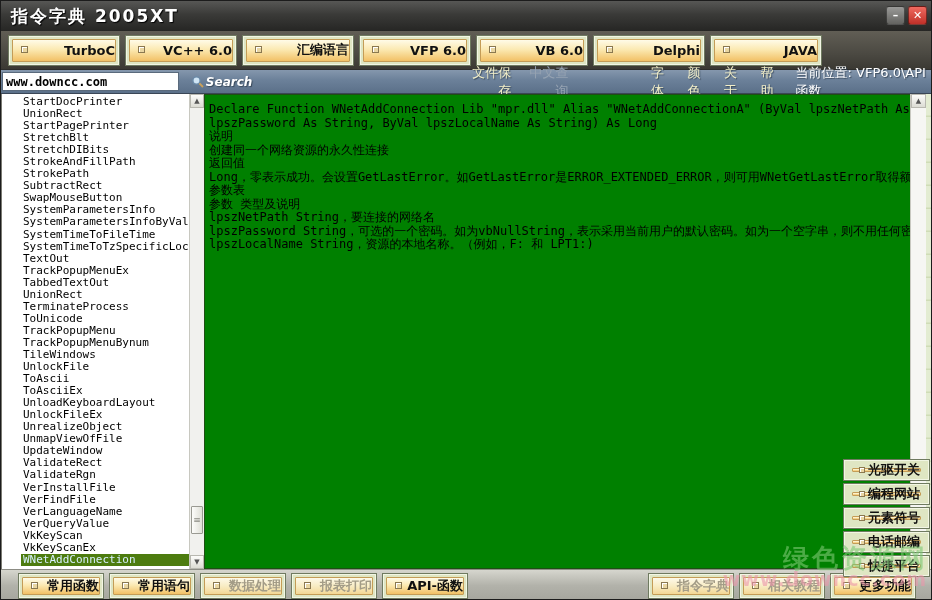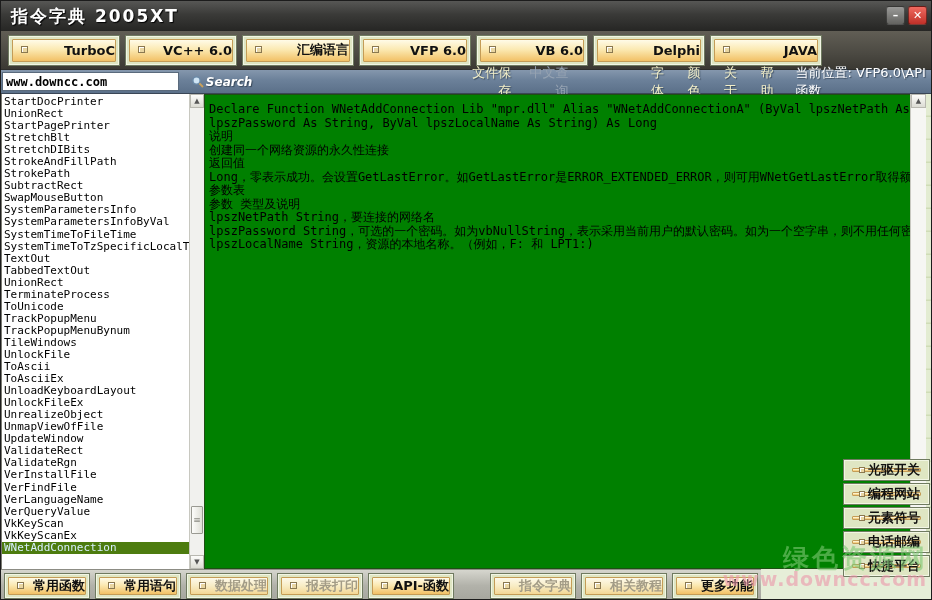--- a/index.html
+++ b/index.html
@@ -52,21 +52,21 @@
   .menu-item.dim { color:#96a3b2; text-shadow:none; }
   .mi-file { margin-left:210px; }
   .mi-font { margin-left:59px; }
   .location { color:#fff; font-size:13px; margin-left:14px; text-shadow:1px 1px 1px #3a4a5c; }
 
   
   .main { position:absolute; top:93px; left:0; width:932px; height:475px; background:#dfe8cc; }
 
   .func-list { position:absolute; left:0; top:0; width:188px; height:475px; background:#fff;
     border-left:1px solid #7a7a72; overflow:hidden; padding-top:2px;
-    font-family:"DejaVu Sans Mono", monospace; font-size:11px; line-height:12.05px; color:#000; }
+    font-family:"DejaVu Sans Mono", monospace; font-size:11px; line-height:12.05px; color:#000;padding-left:19px; }
   .list-item { white-space:nowrap; padding-left:2px; cursor:default; }
   .list-item.sel { background:#4d7c0f; color:#d8f0ff; }
 
   .scrollbar { position:absolute; background:#f1f1ee; border-left:1px solid #c8c8c0; }
   .sb-side { left:188px; top:0; width:15px; height:475px; }
   .sb-arrow { position:absolute; left:0; width:100%; height:14px; display:flex; align-items:center;
     justify-content:center; font-size:7px; color:#555; background:linear-gradient(180deg,#fcfcfa,#dcdcd4);
     border:1px solid #b8b8b0; cursor:default; }
   .sb-arrow.up { top:0; } .sb-arrow.down { bottom:0; }
   .sb-thumb { position:absolute; left:1px; width:12px; height:28px; top:412px;
@@ -82,24 +82,24 @@
   .right-strip { position:absolute; left:925px; top:0; width:7px; height:475px;
     background:repeating-linear-gradient(180deg,#e3ecd2 0px,#e3ecd2 21px,#cfdcb6 22px,#cfdcb6 23px); }
 
   
   .right-btns { position:absolute; right:1px; top:458px; width:87px; z-index:10; }
   .right-btns .frame { height:22px; margin-bottom:2px; padding:8px; }
   .right-btns .btn { font-size:13px; }
   .right-btns .btn .bullet { width:6px; height:6px; left:6px; margin-top:-3px; }
 
   
-  .bottombar { position:absolute; top:568px; left:0; width:760px; height:32px;
+  .bottombar { position:absolute; top:568px; left:0; width:932px; height:32px;
     background:linear-gradient(180deg,#d6d6ce 0%,#b2b2aa 50%,#a5a59d 100%);
     border-top:1px solid #8c8c84; display:flex; align-items:center; justify-content:space-between;
-    padding:0 3px; }
+    padding:0 17px; }
   .btn-group { display:flex; gap:5px; }
   .bottombar .frame { width:86px; height:26px; }
   .bottombar .btn { font-size:13px; }
 
   
   .watermark { position:absolute; z-index:50; pointer-events:none; font-weight:bold; white-space:nowrap; }
   .wm-green { right:3px; top:540px; font-size:26px; letter-spacing:3px; color:rgba(125,200,115,.6); }
   .wm-pink { right:4px; top:567px; font-size:19px; letter-spacing:1px; color:rgba(235,150,170,.6); }
 
   .search-icon svg { display:block; }
@@ -201,20 +201,21 @@
         <div class="list-item">StretchDIBits</div>
         <div class="list-item">StrokeAndFillPath</div>
         <div class="list-item">StrokePath</div>
         <div class="list-item">SubtractRect</div>
         <div class="list-item">SwapMouseButton</div>
         <div class="list-item">SystemParametersInfo</div>
         <div class="list-item">SystemParametersInfoByVal</div>
         <div class="list-item">SystemTimeToFileTime</div>
         <div class="list-item">SystemTimeToTzSpecificLocalTim</div>
         <div class="list-item">TextOut</div>
+        <div class="list-item">TrackPopupMenuEx</div>
         <div class="list-item">TabbedTextOut</div>
         <div class="list-item">UnionRect</div>
         <div class="list-item">TerminateProcess</div>
         <div class="list-item">ToUnicode</div>
         <div class="list-item">TrackPopupMenu</div>
         <div class="list-item">TrackPopupMenuBynum</div>
         <div class="list-item">TileWindows</div>
         <div class="list-item">UnlockFile</div>
         <div class="list-item">ToAscii</div>
         <div class="list-item">ToAsciiEx</div>

